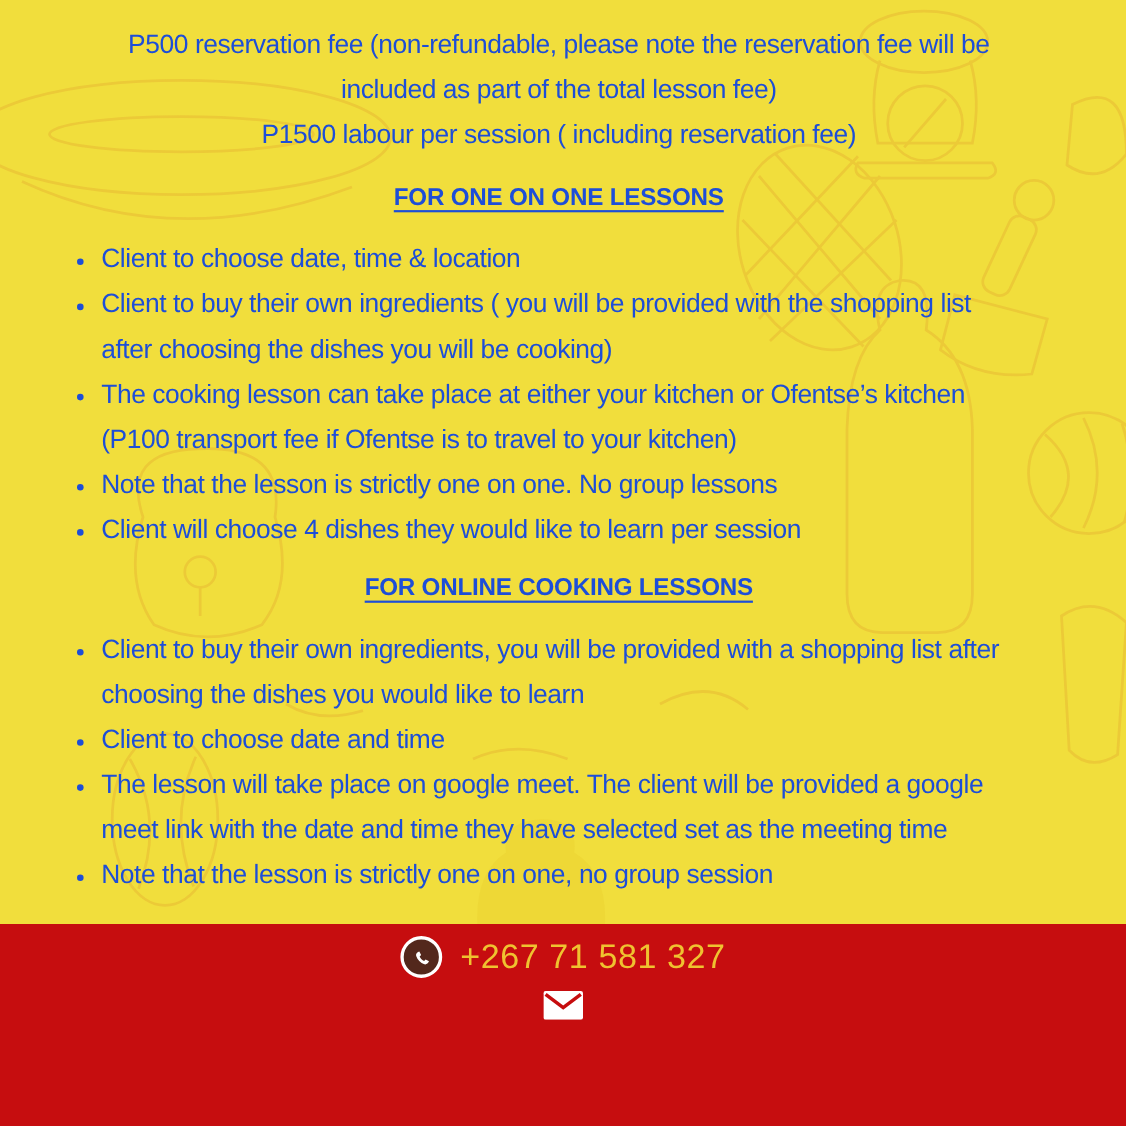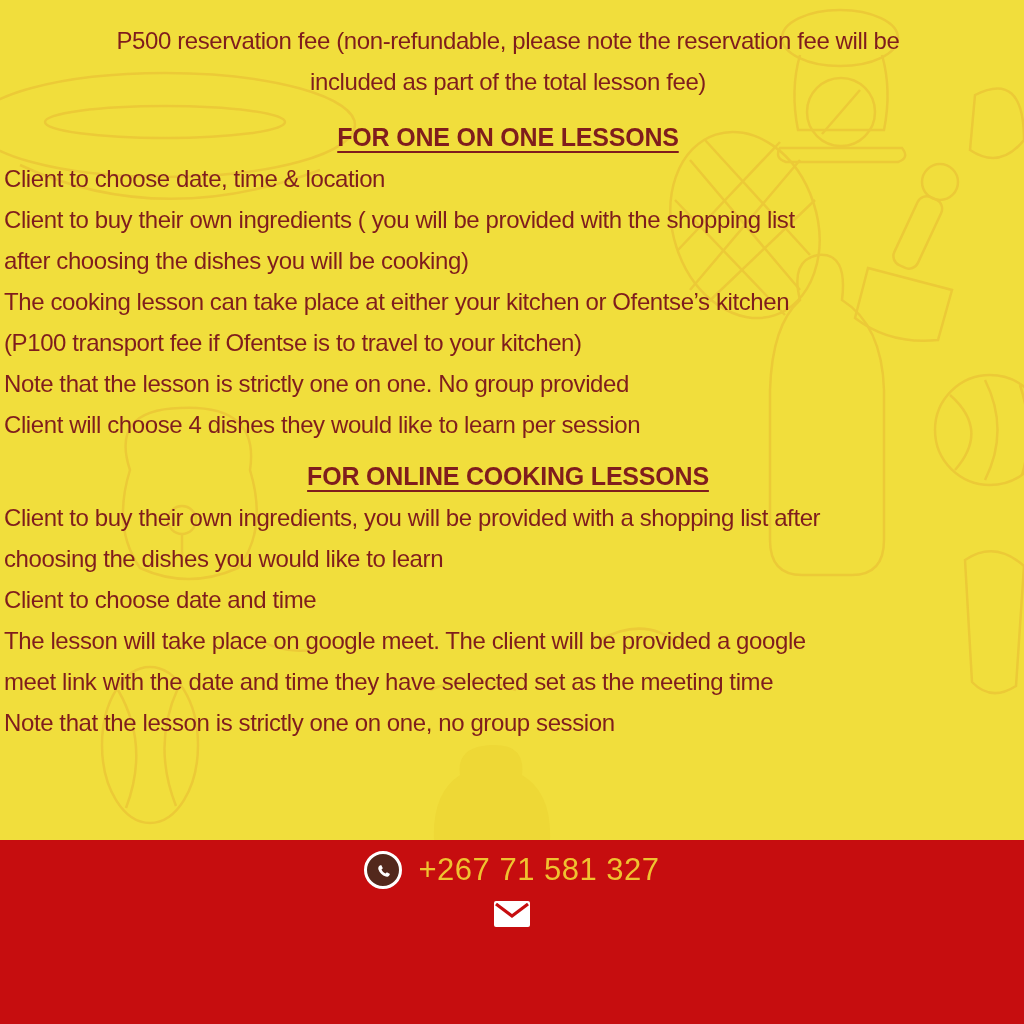--- a/index.html
+++ b/index.html
@@ -15,42 +15,44 @@
   }
   .doodles {
     position: absolute; top: 0; left: 0;
     width: 1024px; height: 840px;
     z-index: 0;
   }
   .content {
     position: relative; z-index: 1;
     width: 1016px; height: 840px;
     overflow: hidden;
-    color: #7f1d1d;
+    color: #1d4ed8;
     padding-top: 20px;
     font-size: 24px;
     line-height: 41px;
     letter-spacing: -0.4px;
   }
   .intro { text-align: center; }
   .intro p { white-space: pre-line; }
   .section-heading {
     text-align: center;
-    font-size: 25px;
+    font-size: 22px;
     font-weight: 600;
     letter-spacing: -0.2px;
     text-decoration: underline;
     text-decoration-thickness: 2px;
     text-underline-offset: 5px;
     margin-top: 15px;
   }
   .section-heading.second { margin-top: 11px; }
   ul.bullets {
     list-style: disc outside;
+    padding-left: 88px;
     padding-right: 26px;
+    margin-top: 16px;
   }
   ul.bullets li {
     white-space: pre-line;
     padding-left: 4px;
   }
   ul.bullets li::marker { font-size: 20px; }
   .footer {
     position: relative; z-index: 1;
     width: 1024px; height: 184px;
     background: #C60D0F;
@@ -123,31 +125,32 @@
 
     <path d="M 600 640 q 45 -25 80 5"></path>
     <path d="M 260 640 q 30 18 70 6"></path>
   </svg>
 
   <div class="content">
 
     <div class="intro">
       <p>P500 reservation fee (non-refundable, please note the reservation fee will be
 included as part of the total lesson fee)</p>
+      <p>P1500 labour per session ( including reservation fee)</p>
     </div>
 
     <h2 class="section-heading">FOR ONE ON ONE LESSONS</h2>
 
     <ul class="bullets">
       <li>Client to choose date, time &amp; location</li>
       <li>Client to buy their own ingredients ( you will be provided with the shopping list
 after choosing the dishes you will be cooking)</li>
       <li>The cooking lesson can take place at either your kitchen or Ofentse’s kitchen
 (P100 transport fee if Ofentse is to travel to your kitchen)</li>
-      <li>Note that the lesson is strictly one on one. No group provided</li>
+      <li>Note that the lesson is strictly one on one. No group lessons</li>
       <li>Client will choose 4 dishes they would like to learn per session</li>
     </ul>
 
     <h2 class="section-heading second">FOR ONLINE COOKING LESSONS</h2>
 
     <ul class="bullets">
       <li>Client to buy their own ingredients, you will be provided with a shopping list after
 choosing the dishes you would like to learn</li>
       <li>Client to choose date and time</li>
       <li>The lesson will take place on google meet. The client will be provided a google

